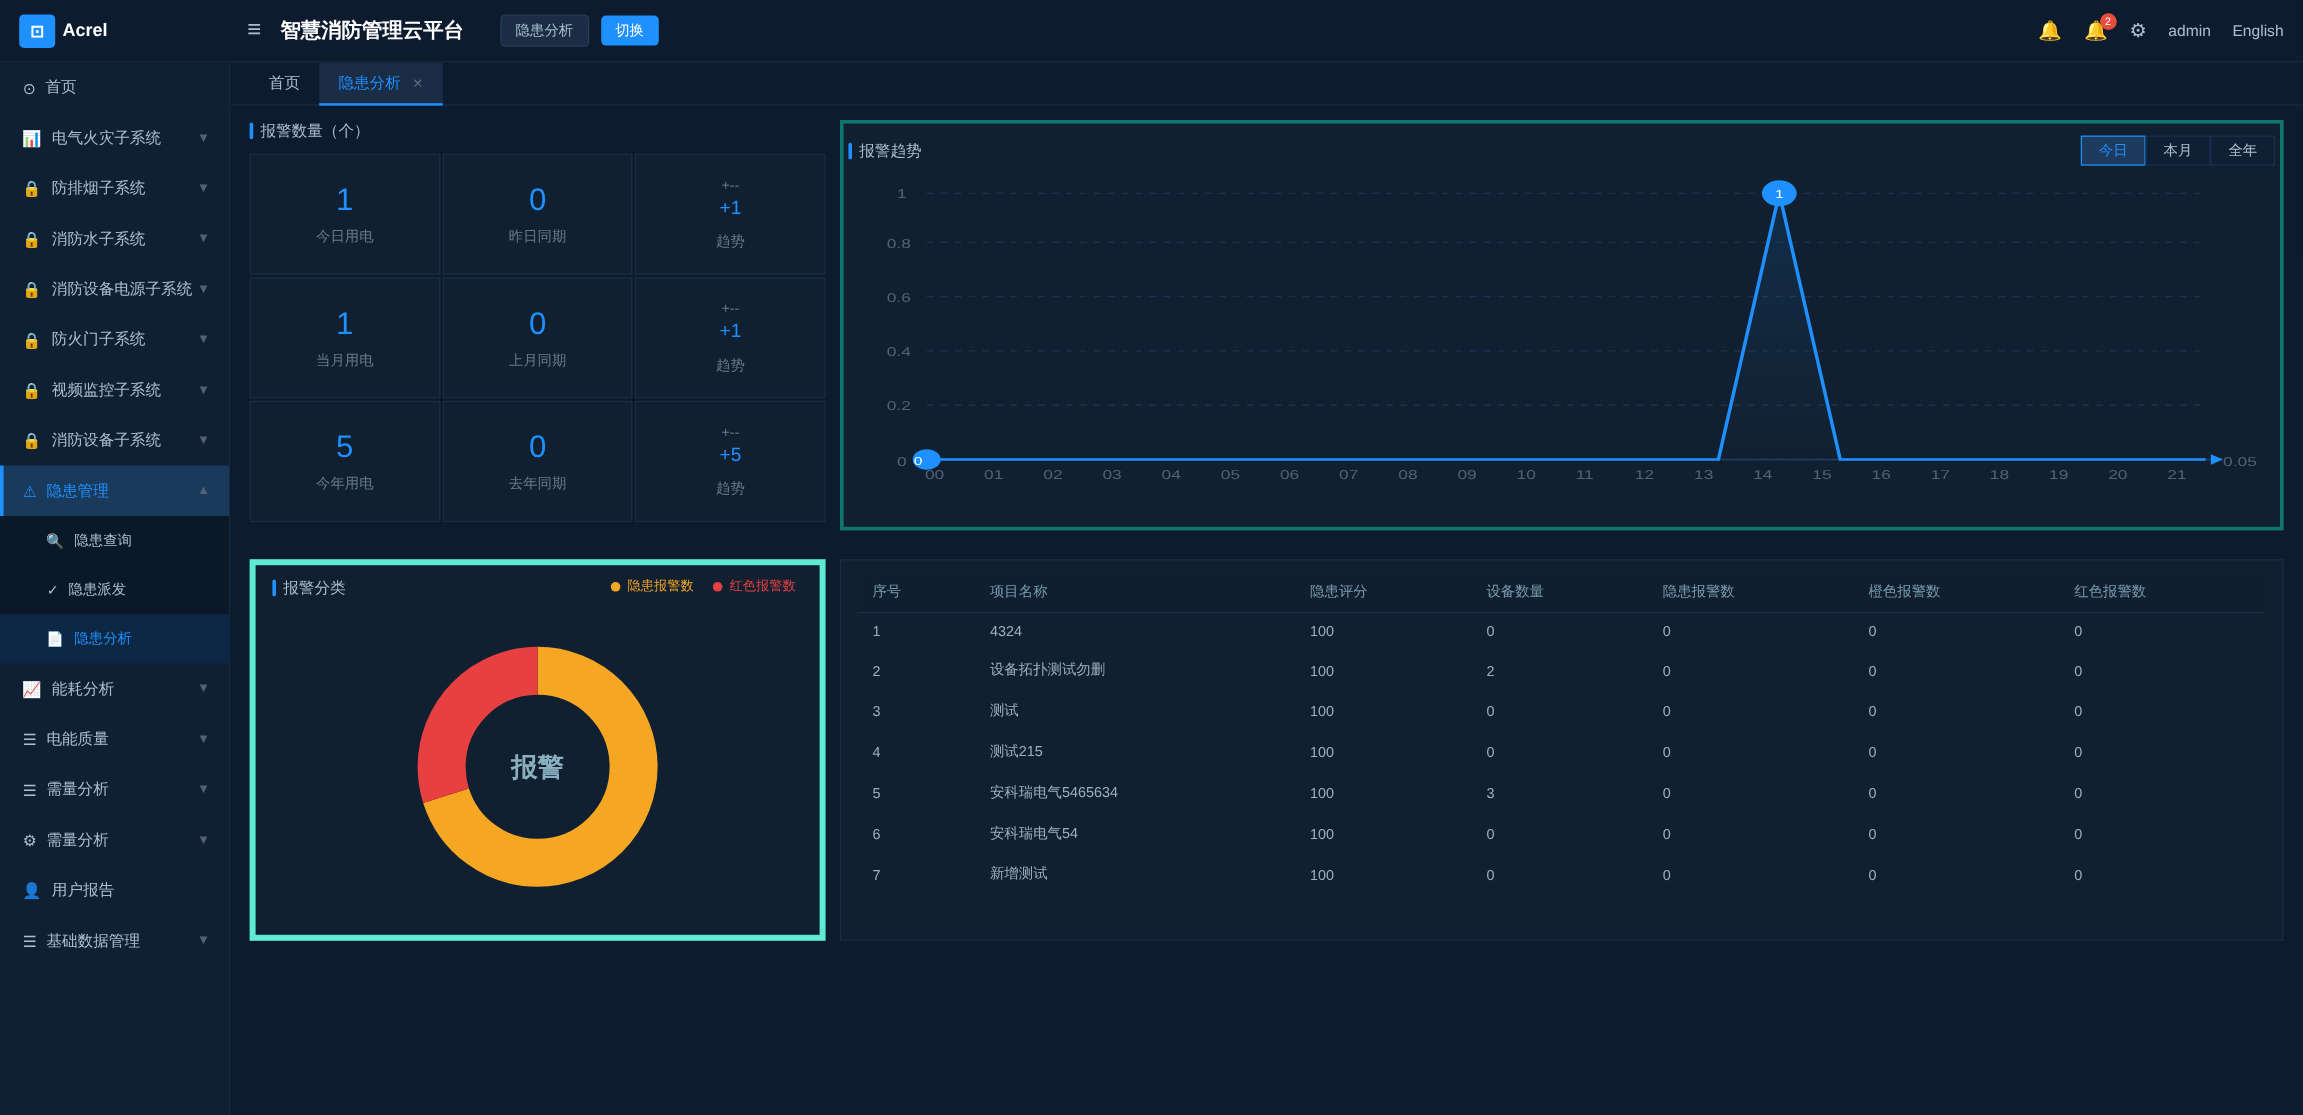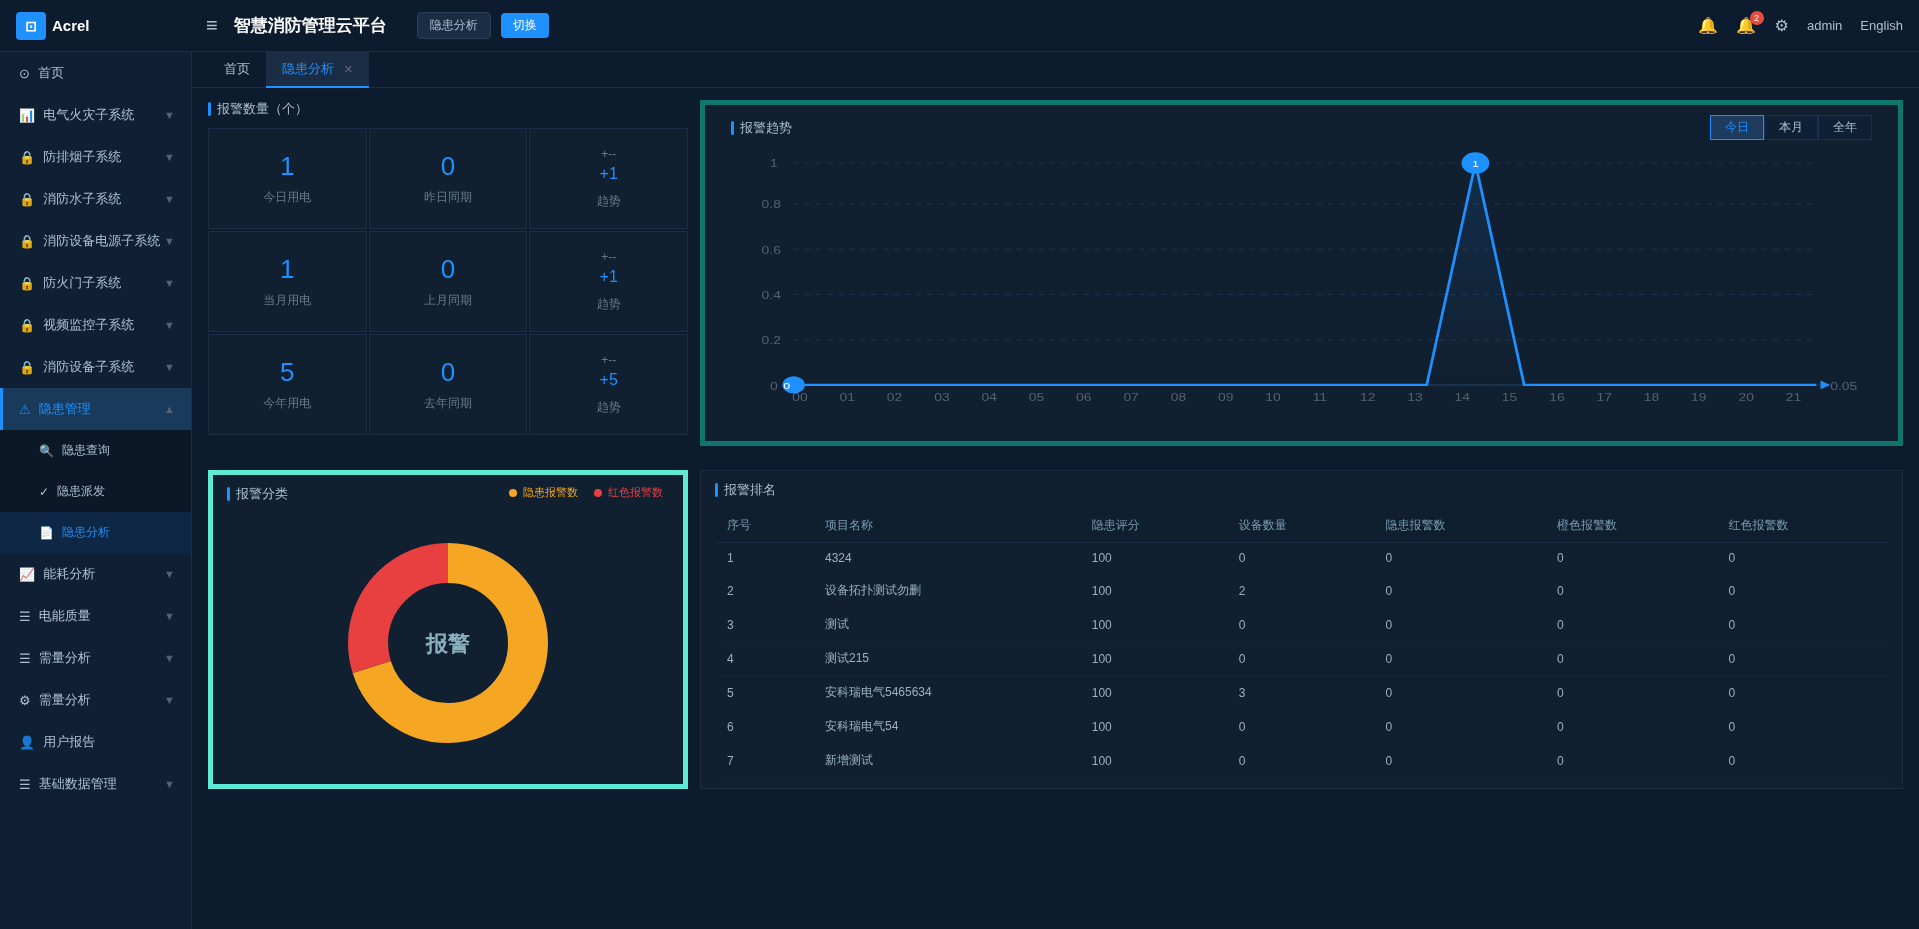--- a/index.html
+++ b/index.html
@@ -93,21 +93,21 @@
       padding: 18px 12px; text-align: center; min-height: 90px;
       display: flex; flex-direction: column; align-items: center; justify-content: center;
     }
     .stat-card .value { font-size: 26px; color: #1e90ff; font-weight: 300; line-height: 1.2; }
     .stat-card .label { font-size: 12px; color: #667a8a; margin-top: 6px; }
     .stat-card.trend { justify-content: center; gap: 4px; }
     .trend-line { color: #667a8a; font-size: 12px; }
     .trend-value { font-size: 16px; color: #1e90ff; }
 
     
-    .chart-panel { flex: 1; background: #112030; border: 5px solid #0f766e; padding: 10px 26px; }
+    .chart-panel { flex: 1; background: #112030; border: 3px solid #0f766e; padding: 10px 4px; }
     .chart-controls { display: flex; gap: 0; margin-left: auto; width: fit-content; }
     .chart-btn {
       border: 1px solid #1a3050; padding: 3px 14px; font-size: 12px;
       color: #aac0d0; background: #0f2035; cursor: pointer;
     }
     .chart-btn.active { background: #1e3a5c; color: #1e90ff; border-color: #1e90ff; }
 
     
     .bottom-left { width: 480px; min-width: 480px; background: #112030; border: 5px solid #5eead4; padding: 10px 14px; }
     .bottom-right { flex: 1; background: #112030; border: 1px solid #1a2d45; padding: 10px 14px; }
@@ -462,23 +462,20 @@
 
               <circle cx="120" cy="120" r="80" fill="none" stroke="#f5a623" stroke-width="40" stroke-dasharray="351.86 150.79" stroke-dashoffset="0" transform="rotate(-90 120 120)"></circle>
               <circle cx="120" cy="120" r="80" fill="none" stroke="#e84040" stroke-width="40" stroke-dasharray="150.79 351.86" stroke-dashoffset="-351.86" transform="rotate(-90 120 120)"></circle>
               <circle cx="120" cy="120" r="58" fill="#112030"></circle>
               <text x="120" y="128" text-anchor="middle" fill="#8ab0c0" font-size="22" font-weight="bold">报警</text>
             </svg>
           </div>
         </div>
 
         <div class="bottom-right">
-          <div class="section-title">
-            <span>报警排名</span>
-          </div>
           <table class="data-table">
             <thead>
               <tr>
                 <th>序号</th>
                 <th>项目名称</th>
                 <th>隐患评分</th>
                 <th>设备数量</th>
                 <th>隐患报警数</th>
                 <th>橙色报警数</th>
                 <th>红色报警数</th>

